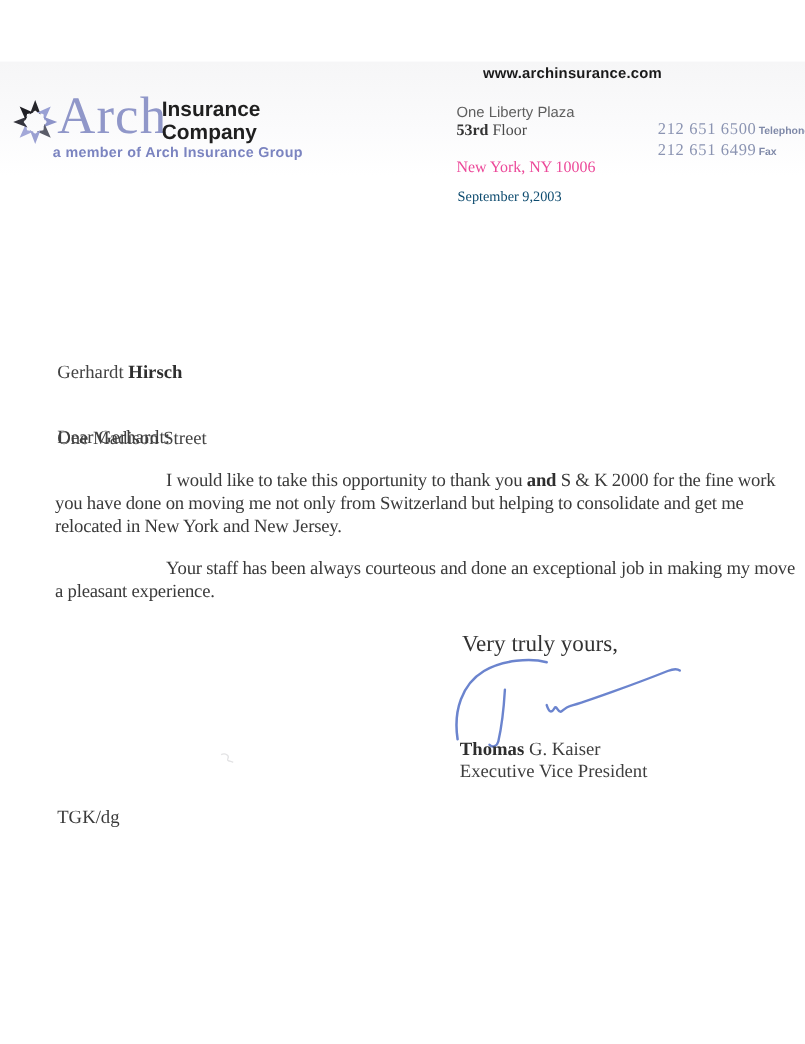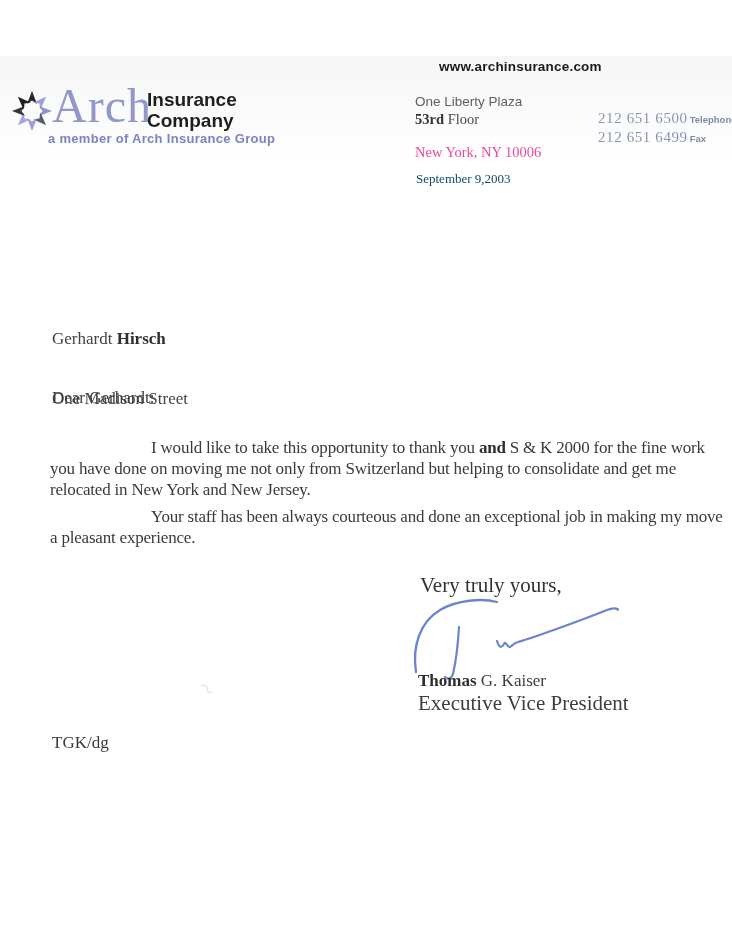--- a/index.html
+++ b/index.html
@@ -74,26 +74,26 @@
     color: #434343; white-space: pre-wrap;
   }
   .recipient .b, .bold-word { font-weight: bold; color: #2e2e2e; }
   .salutation { left: 52px; top: 388px; font-size: 17px; color: #3e3e3e; }
   .para {
     left: 50px; width: 682px;
     font-size: 17px; line-height: 21px;
     color: #3a3a3a; letter-spacing: -0.2px;
     text-indent: 101px;
   }
-  .para-1 { top: 426px; margin-top: 11px; }
+  .para-1 { top: 426px; }
   .para-2 { top: 506px; }
   .valediction { left: 420px; top: 573px; font-size: 21px; color: #333; }
   .signature-svg { left: 402px; top: 586px; }
   .signer-name { left: 418px; top: 671px; font-size: 17px; color: #3e3e3e; }
-  .signer-title { left: 418px; top: 691px; font-size: 21px; color: #3e3e3e; }
+  .signer-title { left: 418px; top: 691px; font-size: 17px; color: #3e3e3e; }
   .reference { left: 52px; top: 733px; font-size: 17px; color: #3a3a3a; }
   .smudge { left: 198px; top: 683px; opacity: 0.5; }
 </style>
 </head>
 <body>
 
 <div class="page">
 
   <div class="abs scan-band"></div>
 

